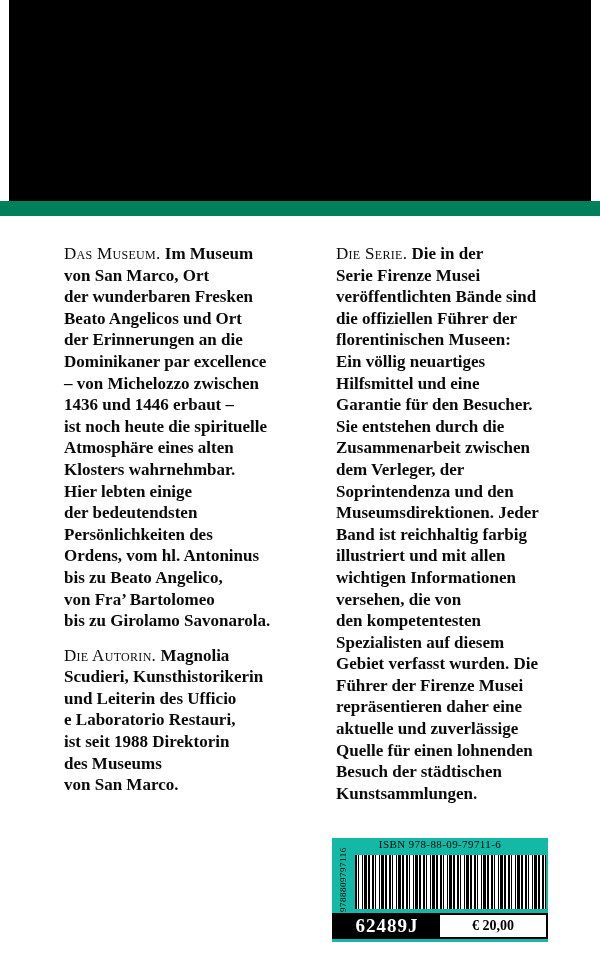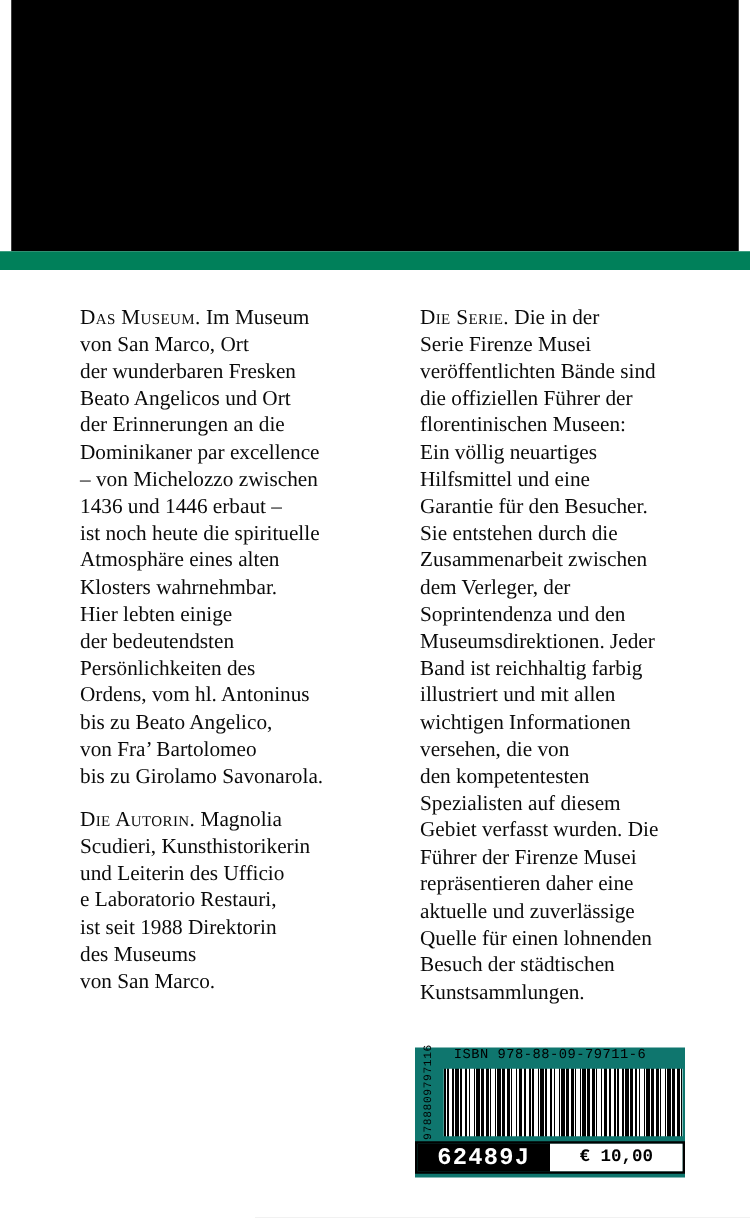--- a/index.html
+++ b/index.html
@@ -41,30 +41,31 @@
   }
   .col-left  { left: 64px;  width: 248px; }
   .col-right { left: 336px; width: 232px; }
   .para-lead {
     font-variant: small-caps;
     letter-spacing: 0.3px;
     text-align: center;
   }
   .para-text {
     white-space: pre-line;
+    font-weight: bold;
   }
   .para + .para { margin-top: 13px; }
 
   
   .barcode-box {
     position: absolute;
     left: 332px; top: 838px;
     width: 216px; height: 104px;
-    background: #0f766e;
-    font-family: Liberation Mono, monospace;
+    background: #14b8a6;
+    font-family: Liberation Serif, serif;
   }
   .isbn-label {
     height: 14px;
     text-align: center;
     font-size: 11px;
     letter-spacing: 0.4px;
     color: #000;
   }
   .barcode-row {
     position: relative;
@@ -189,17 +190,17 @@
   </div>
 
   <div class="barcode-box">
     <div class="isbn-label">ISBN 978-88-09-79711-6</div>
     <div class="barcode-row">
       <div class="barcode-number">9788809797116</div>
       <div class="bars"></div>
     </div>
     <div class="price-row">
       <div class="code-cell">62489J</div>
-      <div class="price-cell">€ 10,00</div>
+      <div class="price-cell">€ 20,00</div>
     </div>
   </div>
 
 </div>
 
 </body></html>

